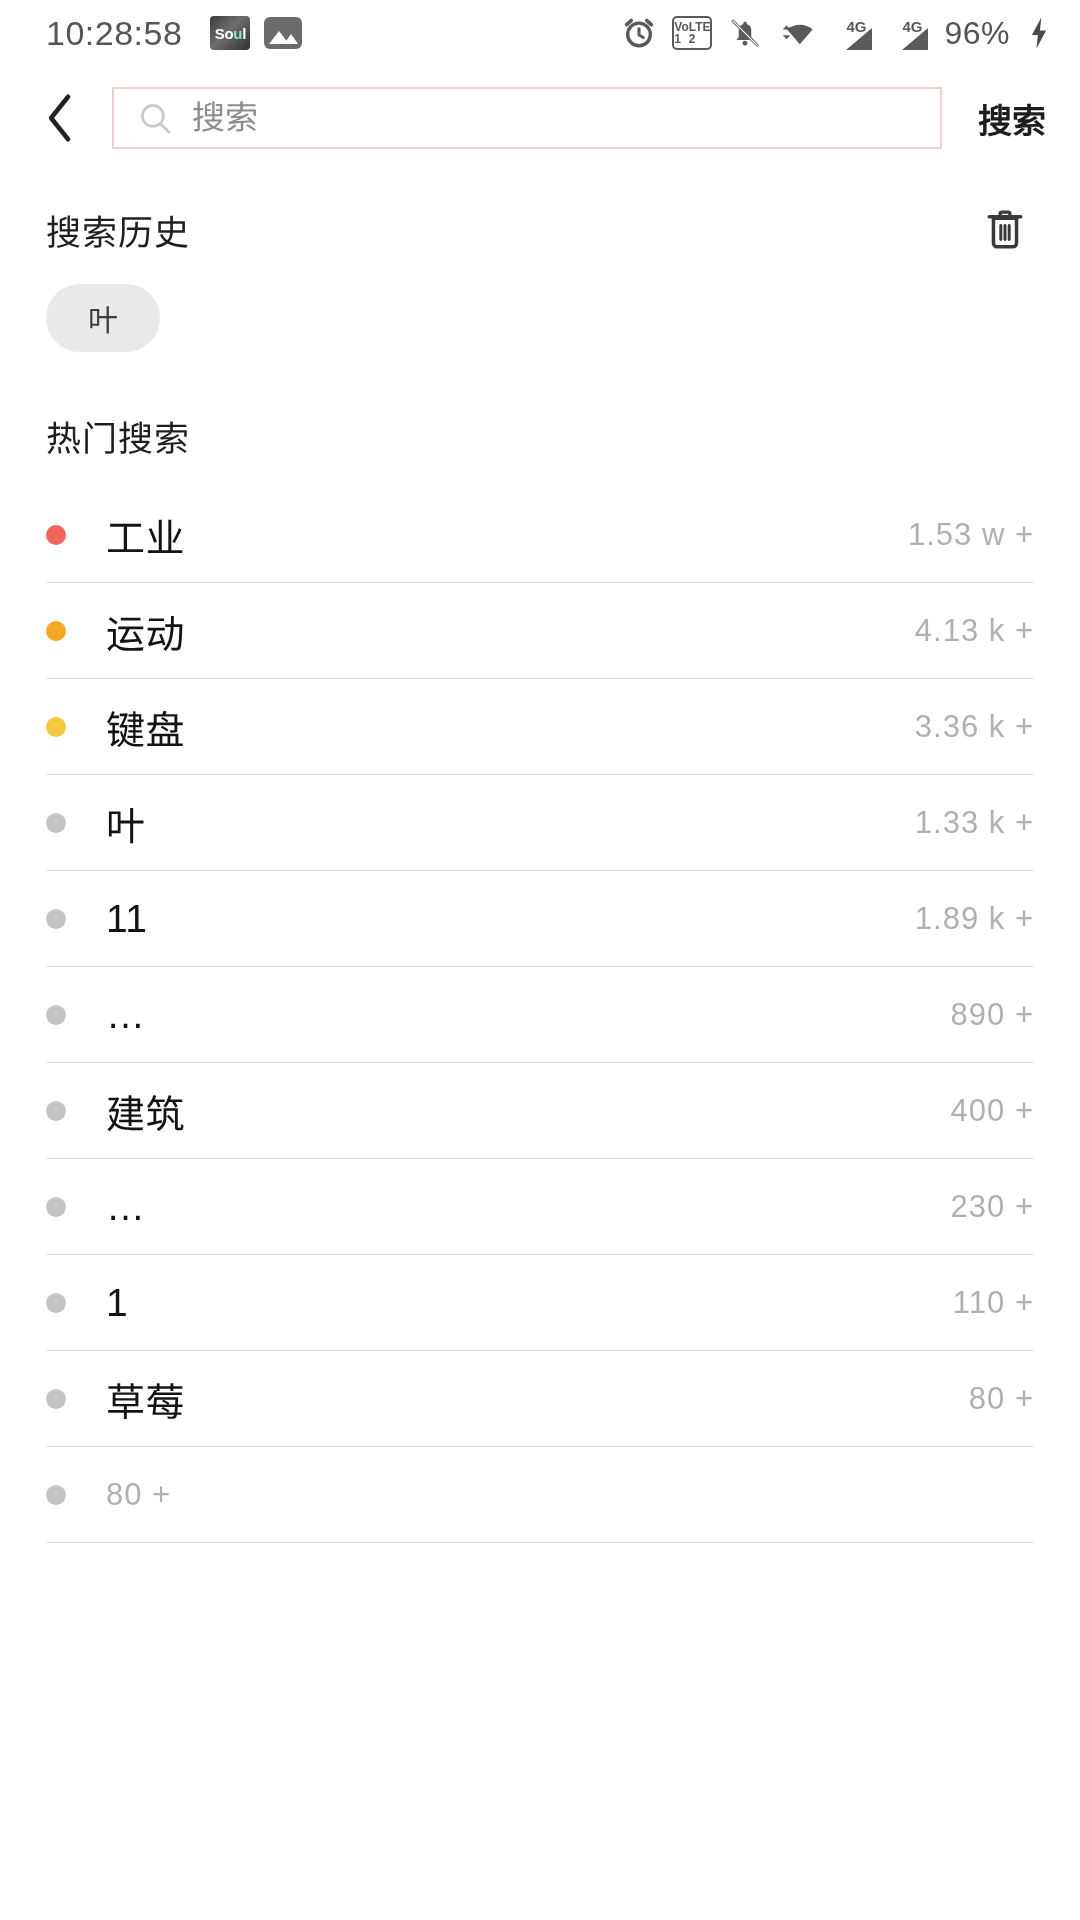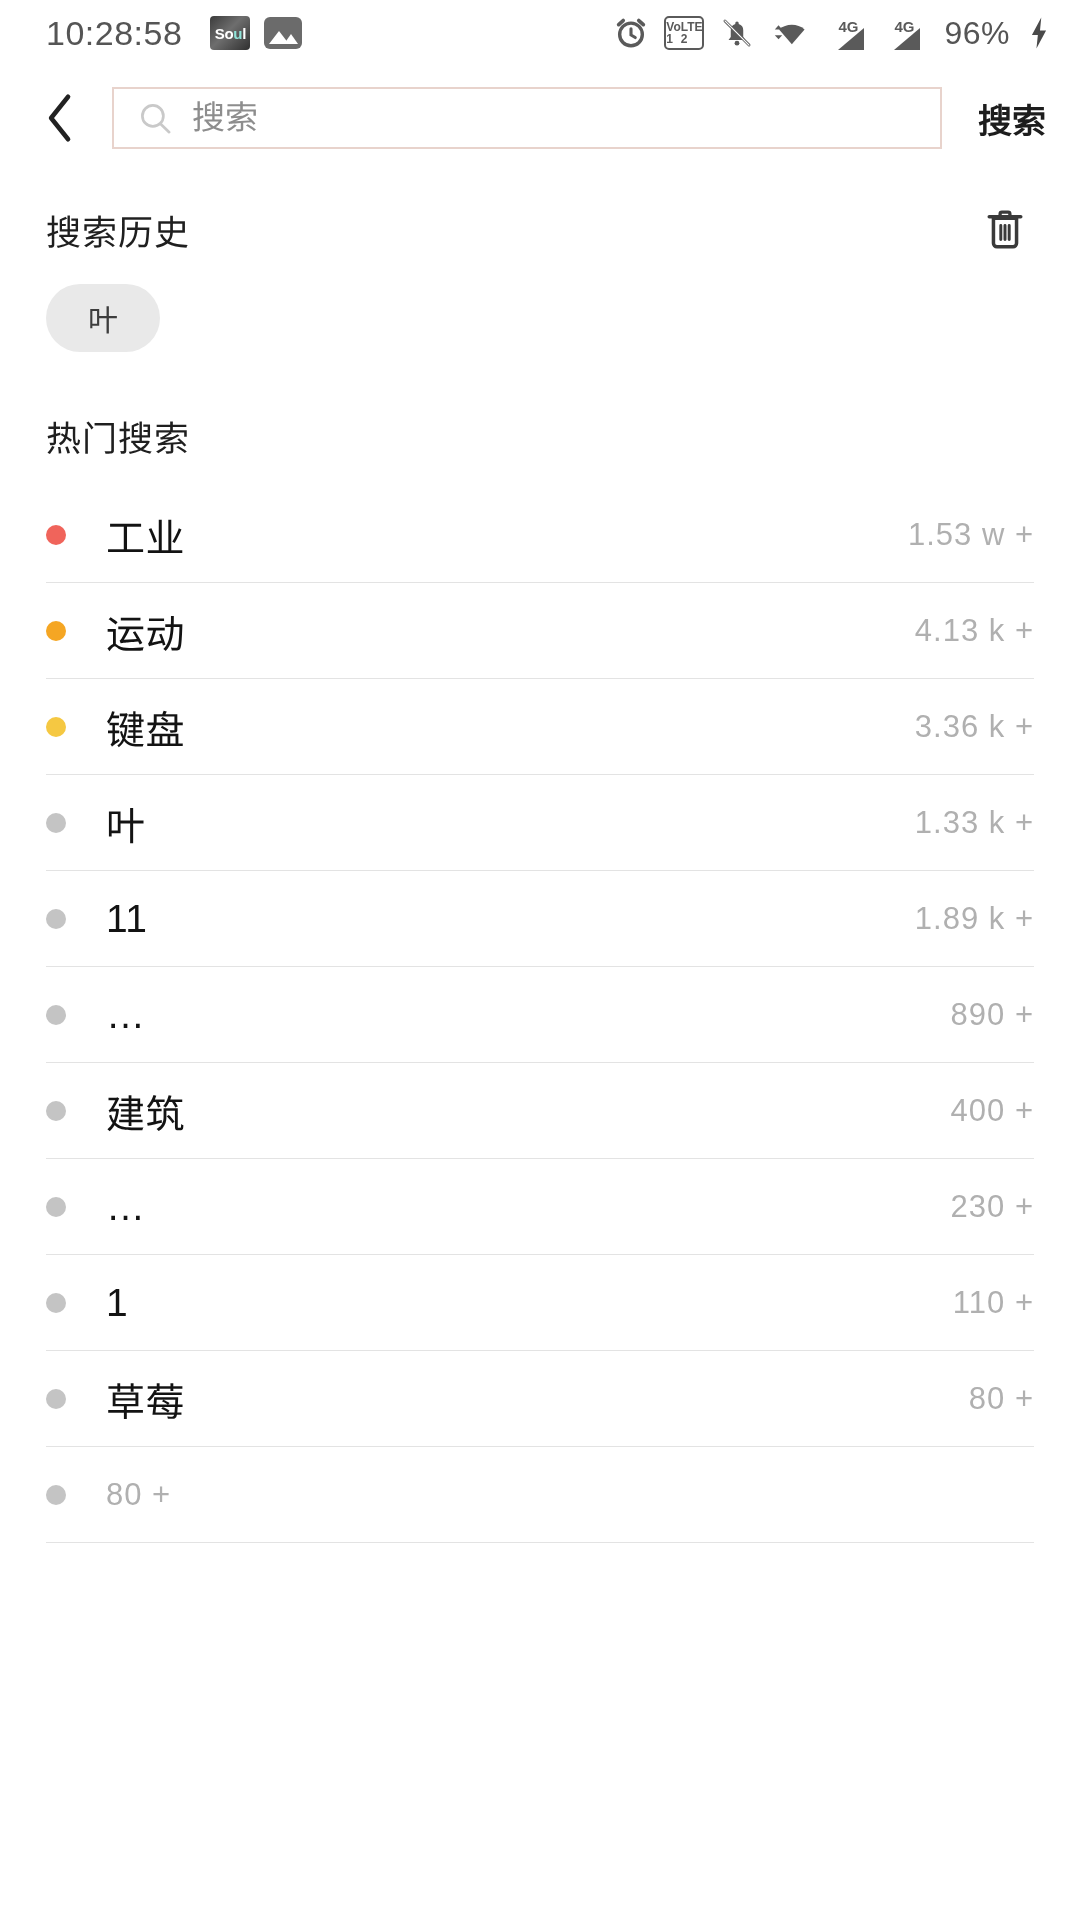--- a/index.html
+++ b/index.html
@@ -67,21 +67,21 @@
   .sig{ position:relative; width:40px; height:34px; }
   .sig .g{
     position:absolute;left:2px;bottom:0;font-size:15px;font-weight:700;color:#5a5a5a;
     line-height:1;
     margin-left:12px;
   }
   .sig .tri{
     position:absolute;right:0;bottom:0;width:0;height:0;
     border-left:26px solid transparent;border-bottom:22px solid #5a5a5a;
   }
-  .sb-battery{ font-size:32px;color:#555;letter-spacing:0.5px;margin-left:8px;}
+  .sb-battery{ font-size:32px;color:#555;letter-spacing:0.5px;margin-left:0;}
   .icon-bolt{ width:26px;height:34px; }
 
   
   .search-header{
     display:flex;align-items:center;
     height:104px;
     padding:0 28px 0 32px;
     gap:22px;
   }
   .back-btn{

